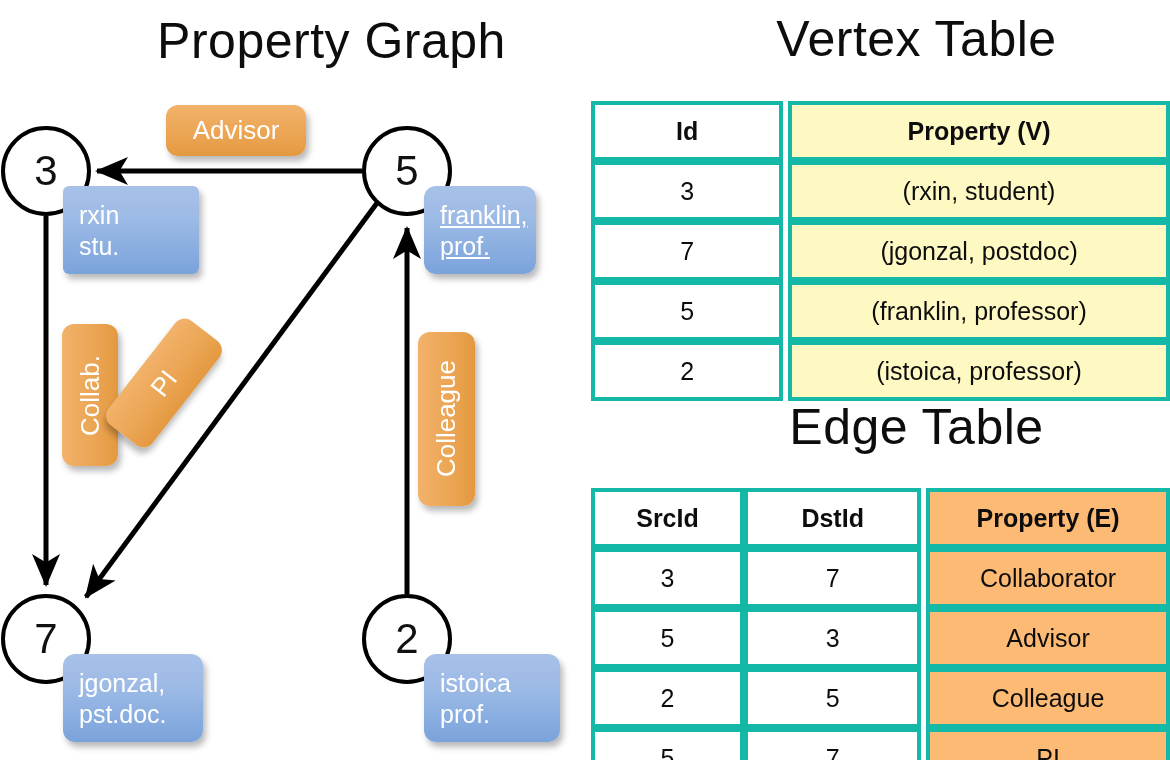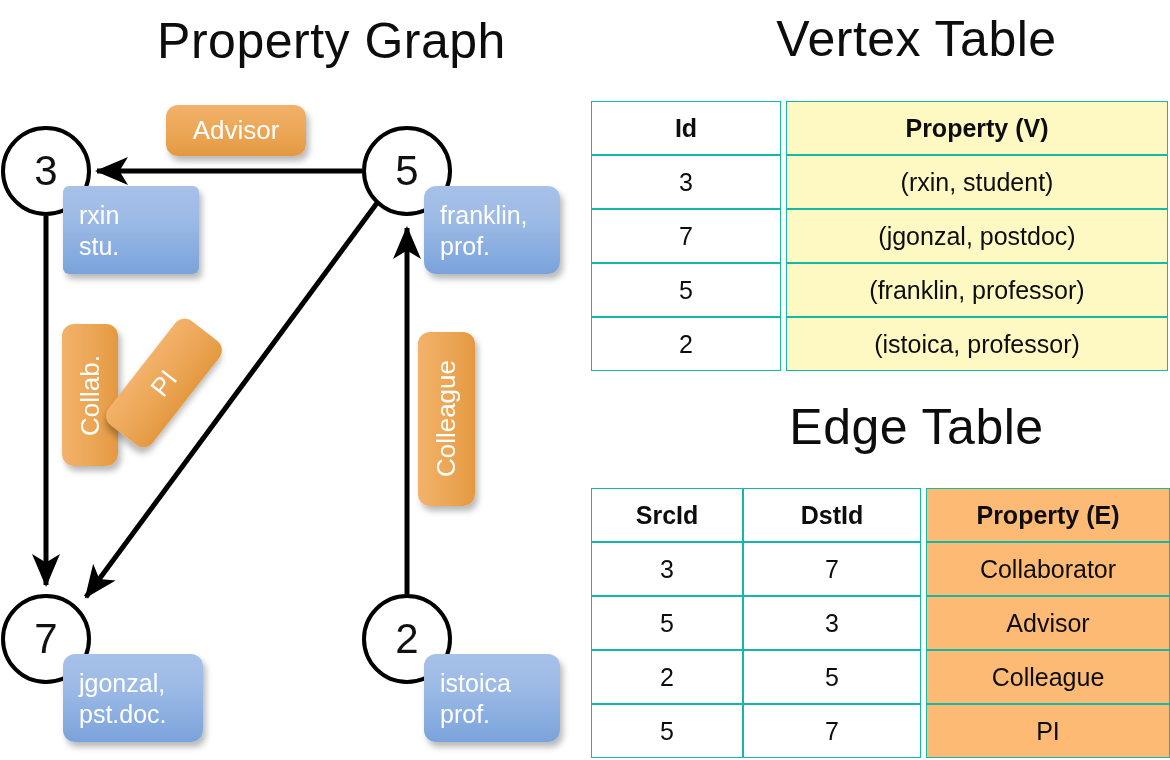--- a/index.html
+++ b/index.html
@@ -79,21 +79,21 @@
     font-family: "Liberation Sans", sans-serif;
     font-weight: 300;
     font-size: 25px;
     line-height: 1.25;
     padding: 14px 0 0 16px;
     box-sizing: border-box;
     z-index: 5;
     white-space: pre-line;
   }
   #pbox-rxin     { left: 63px;  top: 186px; width: 136px; height: 88px; border-radius: 6px; }
-  #pbox-franklin { left: 424px; top: 186px; width: 136px; height: 88px; }
+  #pbox-franklin { left: 424px; top: 186px; width: 112px; height: 88px; text-decoration: underline; }
   #pbox-jgonzal  { left: 63px;  top: 654px; width: 140px; height: 88px; }
   #pbox-istoica  { left: 424px; top: 654px; width: 136px; height: 88px; }
 
   
   .edge-label {
     position: absolute;
     border-radius: 12px;
     background: linear-gradient(180deg, #f2b065 0%, #eda busy 0%, #eda457 45%, #e59a43 100%);
     box-shadow: 3px 5px 6px rgba(0,0,0,0.28);
     color: #ffffff;
@@ -140,21 +140,21 @@
   .dtable {
     position: absolute;
     border-collapse: separate;
     border-spacing: 0;
     font-family: "Liberation Sans", sans-serif;
     font-weight: 300;
     font-size: 25px;
     color: #0d0d0d;
   }
   .dtable td, .dtable th {
-    border: 1px solid #14b8a6;
+    border: 4px solid #14b8a6;
     text-align: center;
     font-weight: 300;
     padding: 0;
     background: #ffffff;
     height: 52px;
     line-height: 52px;
   }
   .dtable th {
     font-weight: bold;
     font-size: 25px;

